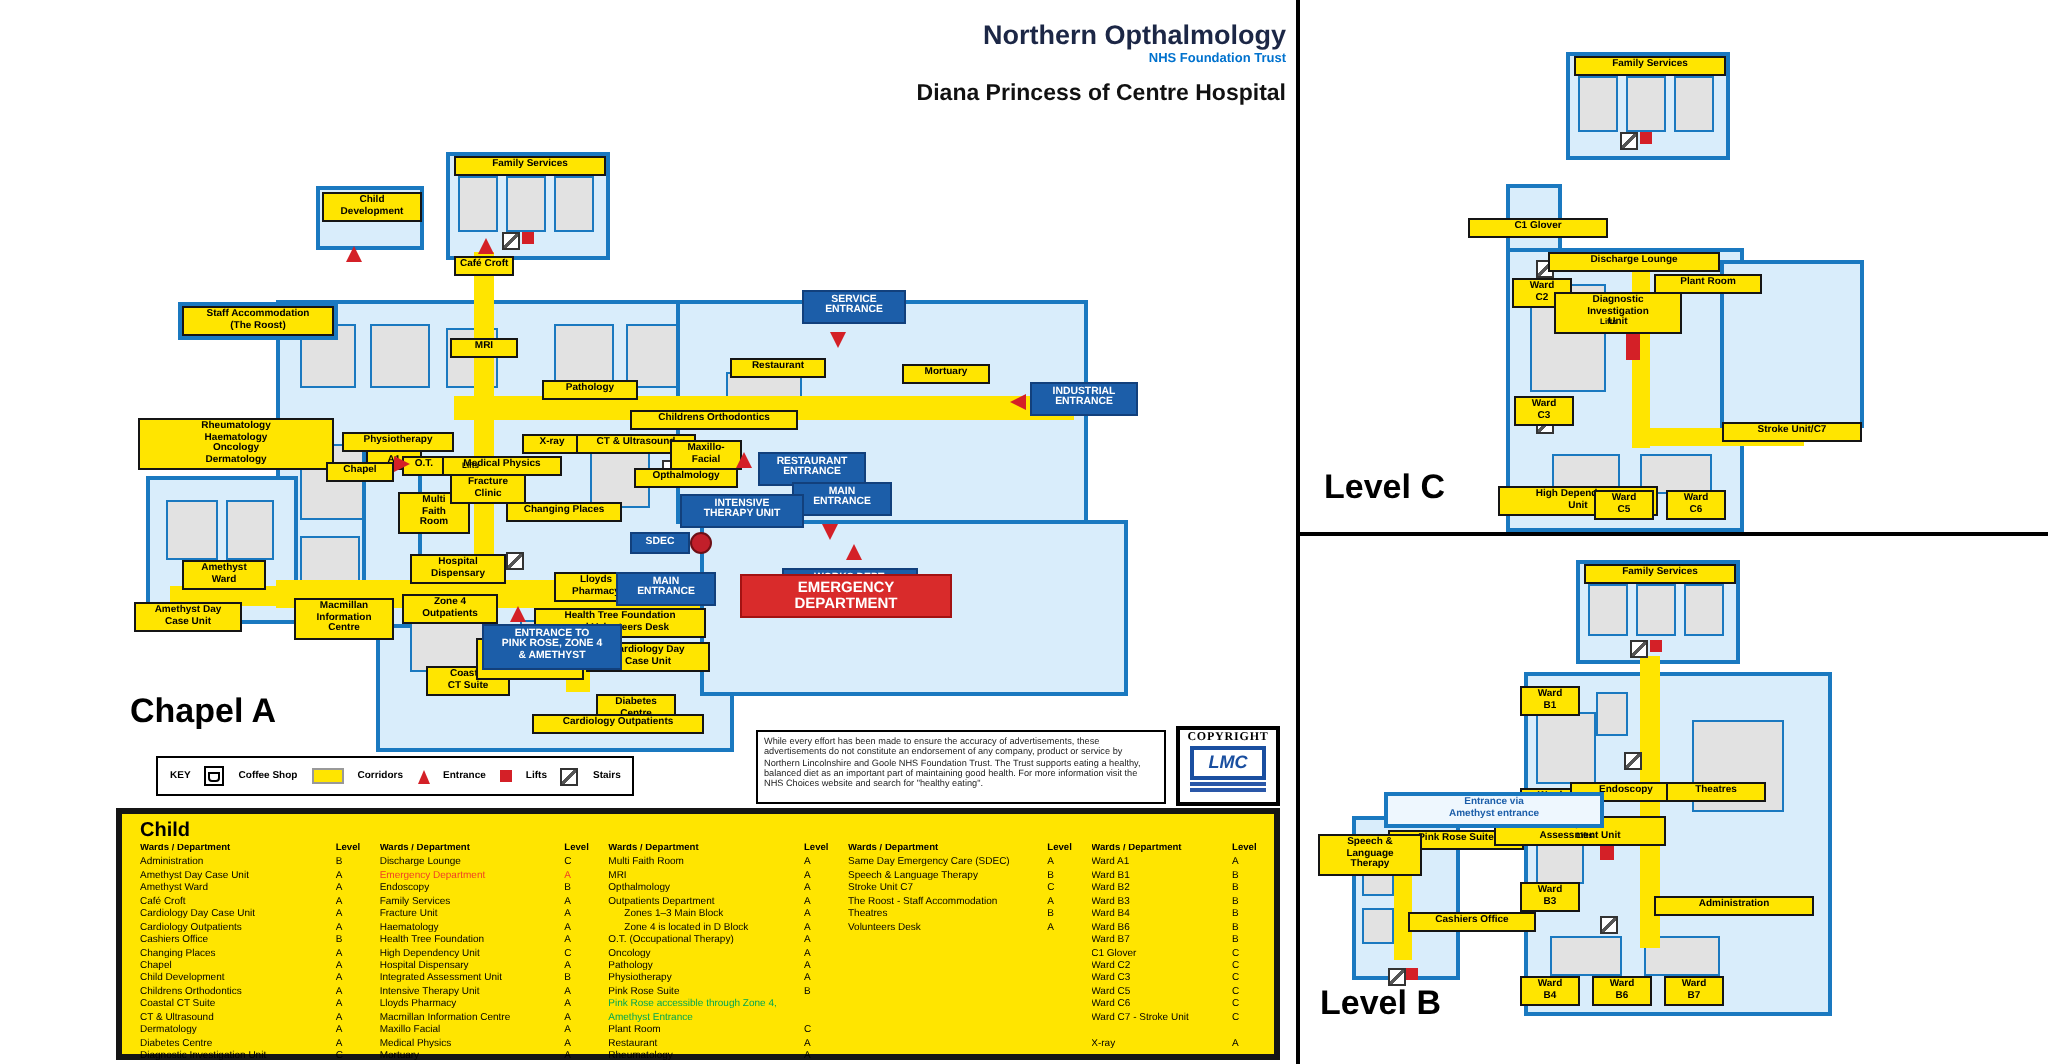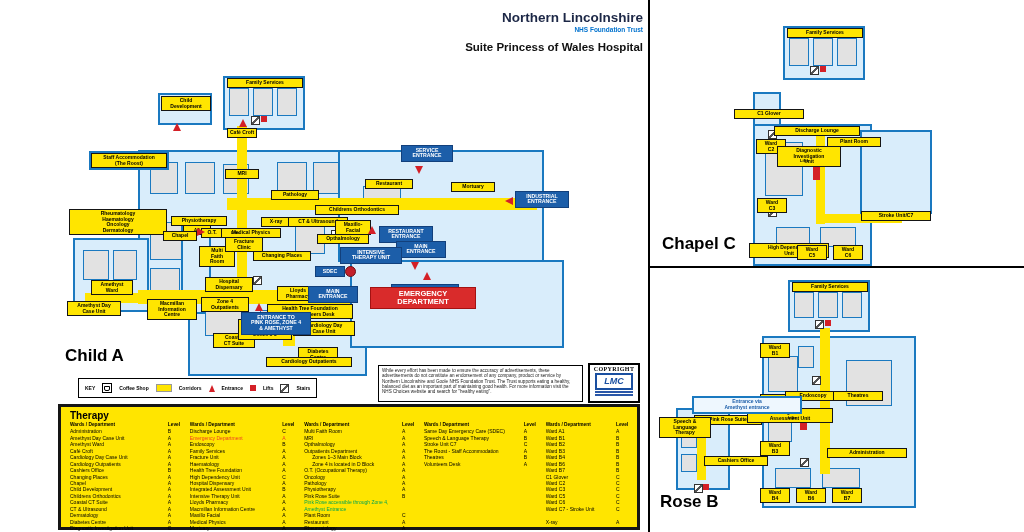--- a/index.html
+++ b/index.html
@@ -71,23 +71,23 @@
   .tr{display:flex;font-size:5px;line-height:6.45px}
   .tn{flex:1;padding-right:3px;white-space:nowrap;overflow:hidden}
   .tl{width:12px}
   .red{color:#ef4123}.green{color:#00a651}
   .ind .tn{padding-left:8px}
 </style>
 </head>
 <body>
 
 <div class="hdr">
-  <div class="tn1">Northern Lincolnshire</div>
+  <div class="tn1">Northern Opthalmology</div>
   <div class="tsub">NHS Foundation Trust</div>
-  <div class="hosp">Suite Princess of Wales Hospital</div>
+  <div class="hosp">Diana Princess of Centre Hospital</div>
 </div>
 
 <div class="vdiv"></div>
 <div class="hdiv"></div>
 
 <div class="abs" style="left:55px;top:70px;width:535px;height:312px">
 
   <div class="bldg" style="left:168px;top:6px;width:78px;height:50px"></div>
   <div class="bldg" style="left:103px;top:23px;width:50px;height:28px"></div>
   <div class="bldg" style="left:83px;top:80px;width:212px;height:158px"></div>
@@ -209,21 +209,21 @@
   <div class="bl" style="left:285px;top:177px;width:56px">INTENSIVE
 THERAPY UNIT</div>
   <div class="bl" style="left:253px;top:216px;width:44px">MAIN
 ENTRANCE</div>
   <div class="bl" style="left:260px;top:196px;width:24px">SDEC</div>
   <div class="bl" style="left:186px;top:242px;width:64px">ENTRANCE TO
 PINK ROSE, ZONE 4
 &amp; AMETHYST</div>
 
   <div class="rl" style="left:315px;top:217px;width:96px">EMERGENCY DEPARTMENT</div>
-  <div class="map-title" style="left:10px;top:276px">Child A</div>
+  <div class="map-title" style="left:10px;top:276px">Chapel A</div>
 </div>
 
 <div class="abs" style="left:650px;top:0;width:374px;height:266px">
   <div class="bldg" style="left:133px;top:26px;width:78px;height:50px"></div>
   <div class="bldg" style="left:103px;top:92px;width:24px;height:40px"></div>
   <div class="bldg" style="left:103px;top:124px;width:115px;height:138px"></div>
   <div class="bldg" style="left:210px;top:130px;width:68px;height:80px"></div>
   <div class="room" style="left:139px;top:38px;width:18px;height:26px"></div>
   <div class="room" style="left:163px;top:38px;width:18px;height:26px"></div>
   <div class="room" style="left:187px;top:38px;width:18px;height:26px"></div>
@@ -249,21 +249,21 @@
   <div class="yl" style="left:177px;top:137px;width:48px">Plant Room</div>
   <div class="yl" style="left:107px;top:198px;width:24px">Ward
 C3</div>
   <div class="yl" style="left:211px;top:211px;width:64px">Stroke Unit/C7</div>
   <div class="yl" style="left:99px;top:243px;width:74px">High Dependency
 Unit</div>
   <div class="yl" style="left:147px;top:245px;width:24px">Ward
 C5</div>
   <div class="yl" style="left:183px;top:245px;width:24px">Ward
 C6</div>
-  <div class="map-title" style="left:12px;top:234px">Chapel C</div>
+  <div class="map-title" style="left:12px;top:234px">Level C</div>
 </div>
 
 <div class="abs" style="left:650px;top:268px;width:374px;height:264px">
   <div class="bldg" style="left:138px;top:12px;width:78px;height:48px"></div>
   <div class="bldg" style="left:112px;top:68px;width:150px;height:168px"></div>
   <div class="bldg" style="left:26px;top:140px;width:50px;height:78px"></div>
   <div class="room" style="left:144px;top:24px;width:18px;height:24px"></div>
   <div class="room" style="left:168px;top:24px;width:18px;height:24px"></div>
   <div class="room" style="left:192px;top:24px;width:18px;height:24px"></div>
   <div class="room" style="left:148px;top:78px;width:14px;height:20px"></div>
@@ -302,21 +302,21 @@
 Assessment Unit</div>
   <div class="yl" style="left:110px;top:173px;width:24px">Ward
 B3</div>
   <div class="yl" style="left:177px;top:180px;width:74px">Administration</div>
   <div class="yl" style="left:110px;top:220px;width:24px">Ward
 B4</div>
   <div class="yl" style="left:146px;top:220px;width:24px">Ward
 B6</div>
   <div class="yl" style="left:182px;top:220px;width:24px">Ward
 B7</div>
-  <div class="map-title" style="left:10px;top:224px">Rose B</div>
+  <div class="map-title" style="left:10px;top:224px">Level B</div>
 </div>
 
 <div class="key">
   <span>KEY</span>
   <div class="sw-coffee">
       <i></i>
     </div>
   <span>Coffee Shop</span>
   <div class="sw-cor"></div>
   <span>Corridors</span>
@@ -330,21 +330,21 @@
 
 <div class="disc">While every effort has been made to ensure the accuracy of advertisements, these advertisements do not constitute an endorsement of any company, product or service by Northern Lincolnshire and Goole NHS Foundation Trust. The Trust supports eating a healthy, balanced diet as an important part of maintaining good health. For more information visit the NHS Choices website and search for "healthy eating".</div>
 <div class="copy">
   <div class="ct">COPYRIGHT</div>
   <div class="lmc">LMC</div>
   <div class="bar"></div>
   <div class="bar"></div>
 </div>
 
 <div class="levels">
-  <h2>Therapy</h2>
+  <h2>Child</h2>
   <div class="cols">
     <div class="col c1">
       <div class="hd">
           <span class="tn">Wards / Department</span>
           <span class="tl">Level</span>
         </div>
     <div class="tr">
           <span class="tn">Administration</span>
           <span class="tl">B</span>
         </div>

